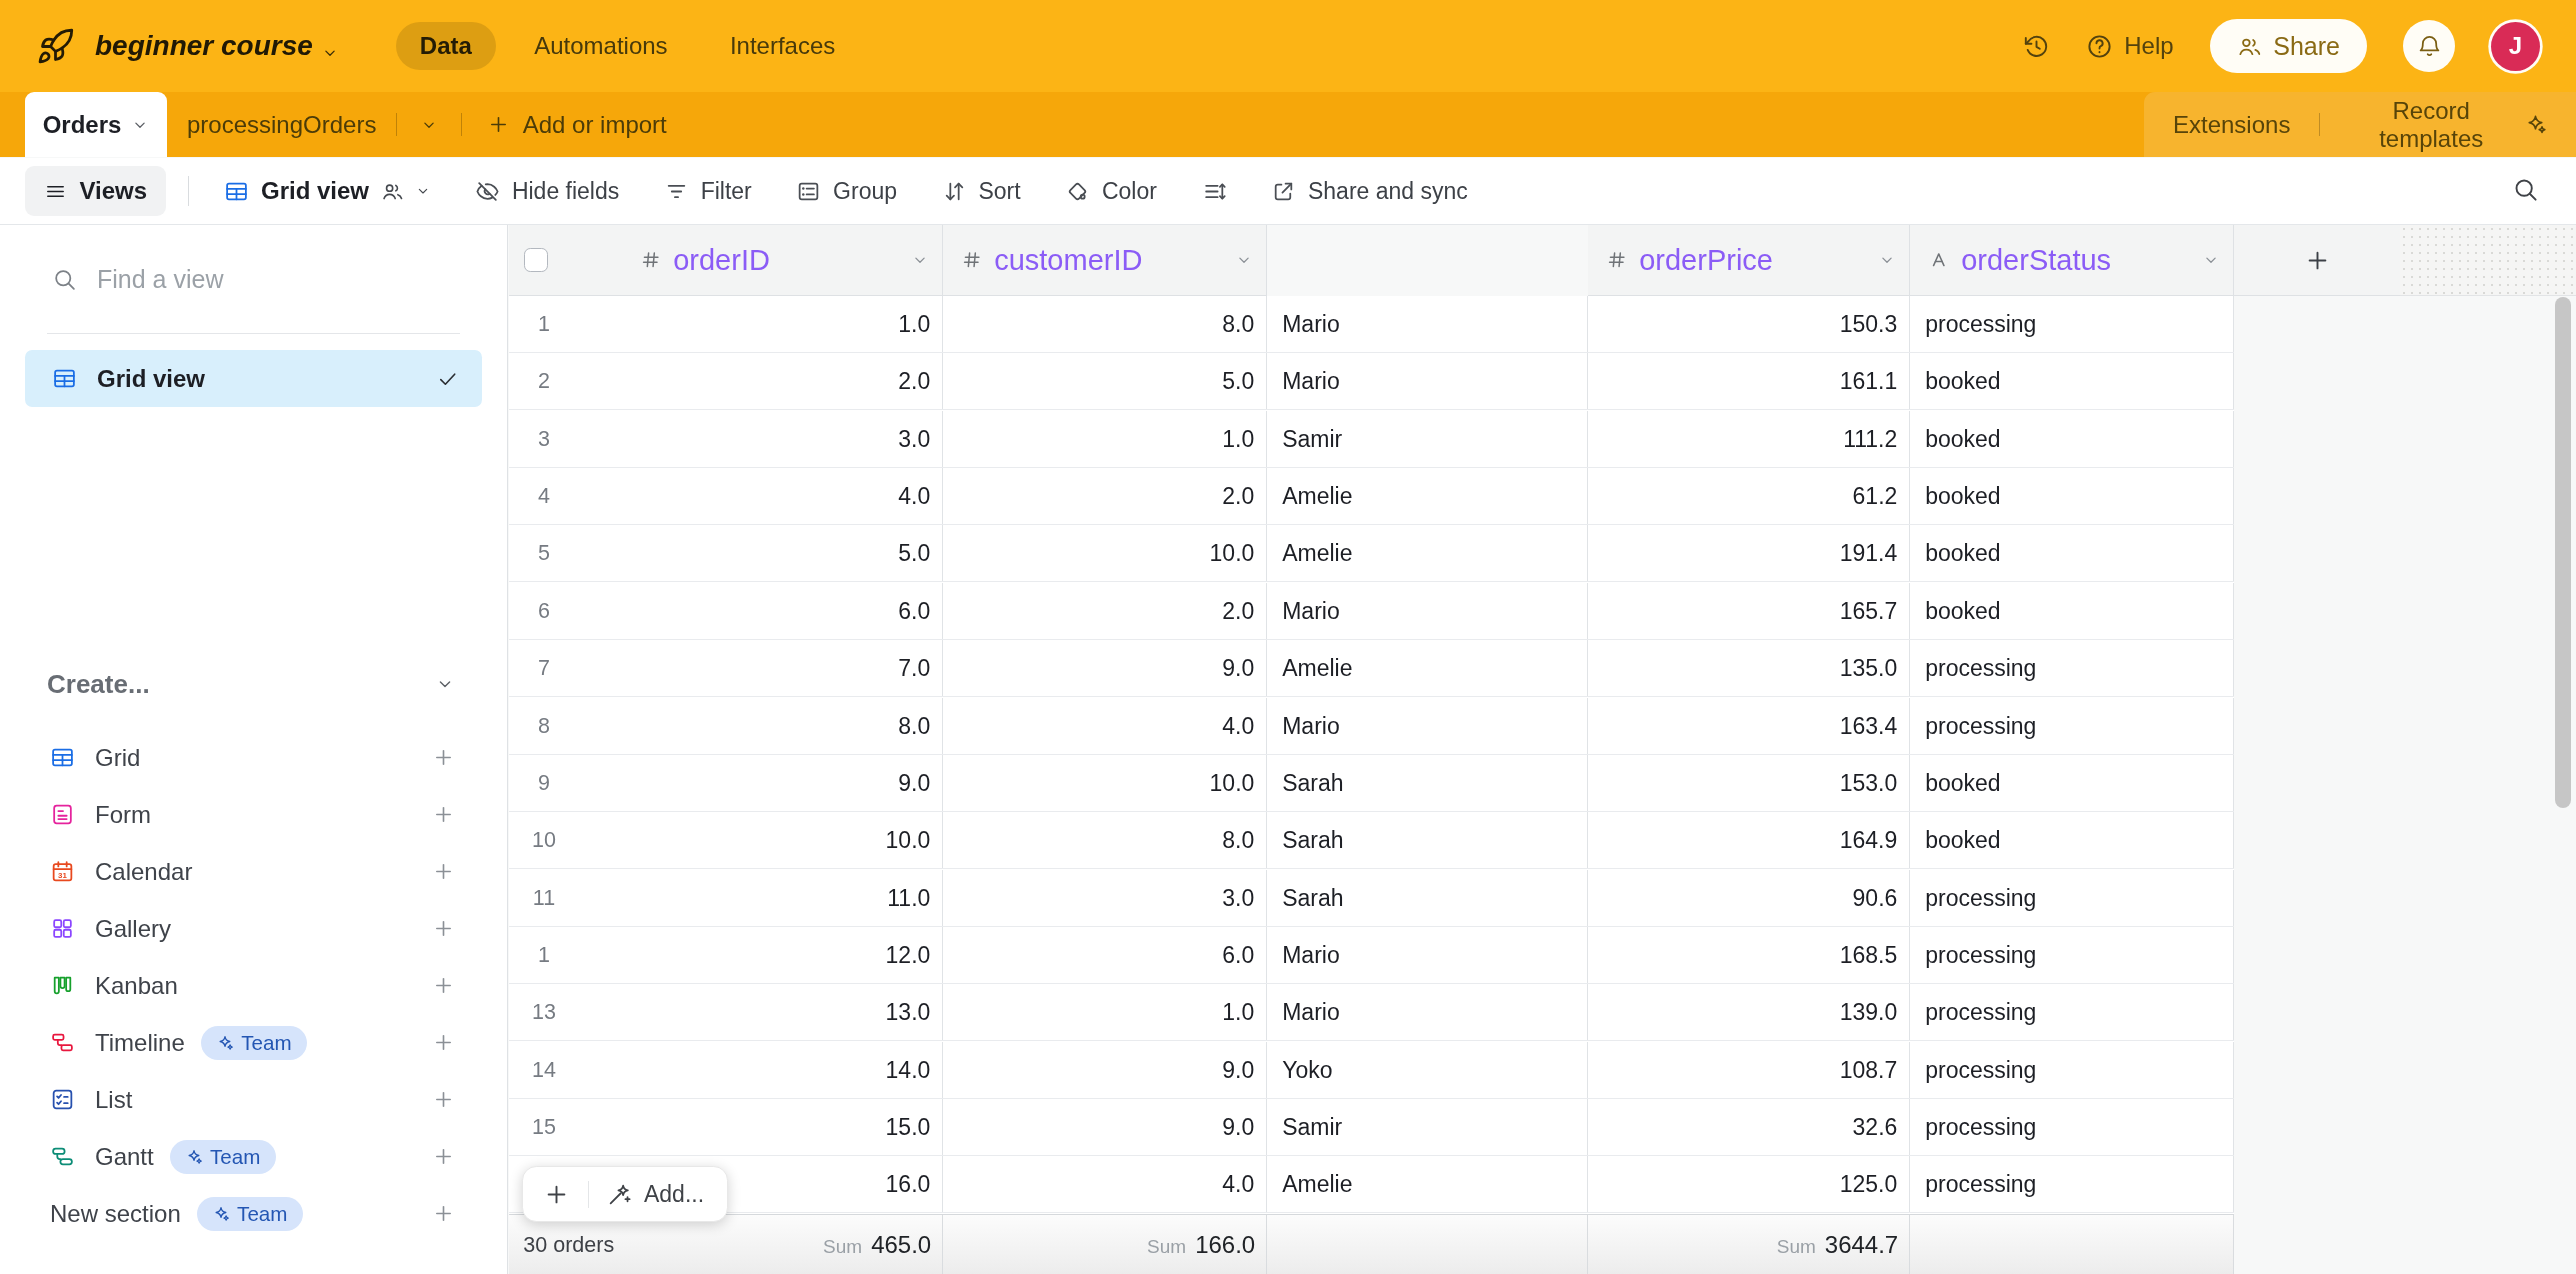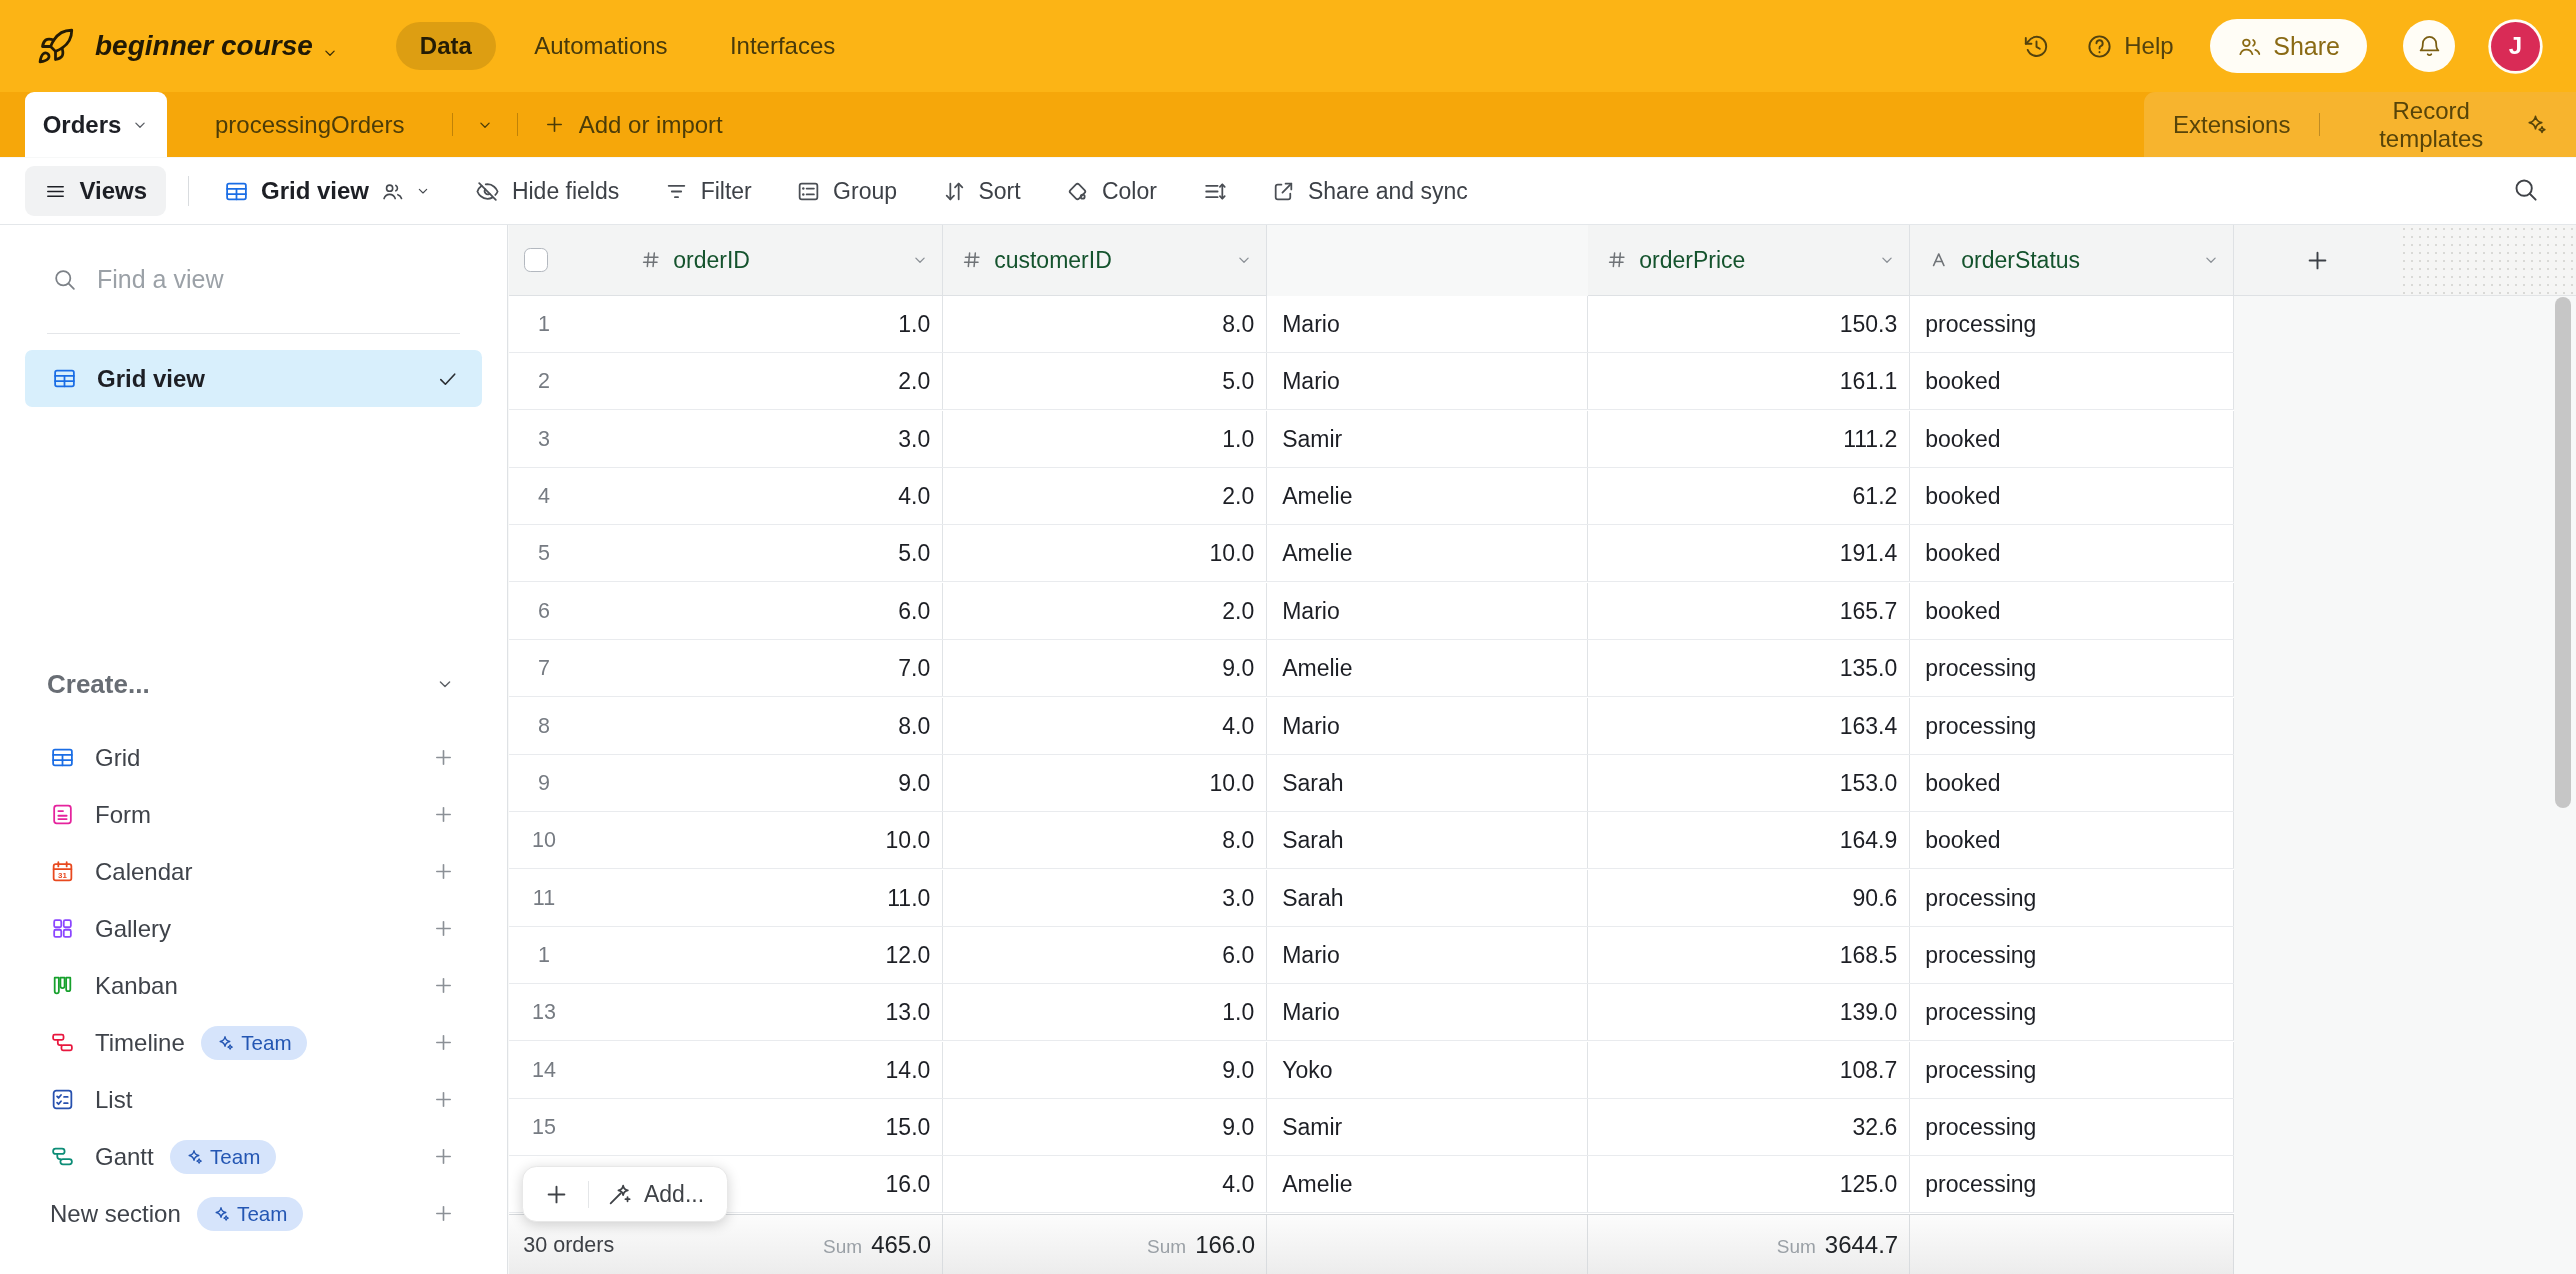--- a/index.html
+++ b/index.html
@@ -45,21 +45,21 @@
   .tabstrip{
     position:absolute; left:0; top:92px; width:100%; height:65px;
     background:#f6a70a; display:flex; align-items:stretch;
   }
   .tab-active{
     margin-left:25px; width:142px; background:#ffffff; border-radius:9px 9px 0 0;
     display:flex; align-items:center; justify-content:center; gap:10px; cursor:pointer;
   }
   .tab-active .t{ font-size:24px; font-weight:600; color:#1d1f25; }
   .tab-active .ic{ color:#5a5e64; }
-  .tab-plain{ display:flex; align-items:center; padding:0 48px; font-size:24px; color:#4c3c08; cursor:pointer; }
+  .tab-plain{ display:flex; align-items:center; padding:0 20px; font-size:24px; color:#4c3c08; cursor:pointer; }
   .ts-sep{ width:0.9px; height:23px; background:rgba(0,0,0,0.22); align-self:center; }
   .ts-chev{ display:flex; align-items:center; padding:0 23px; color:#4c3c08; cursor:pointer; }
   .ts-add{ display:flex; align-items:center; gap:12.5px; padding:0 25px; font-size:24px; color:#4c3c08; cursor:pointer; }
   .ts-right{
     position:absolute; right:0; top:0; height:65px; width:432px;
     background:rgba(255,255,255,0.15); border-radius:10.8px 0 0 0;
     display:flex; align-items:center; justify-content:space-between;
   }
   .ts-rbtn{ display:flex; align-items:center; gap:10.8px; padding:0 29px; font-size:24px; color:#574409;
             background:none; border:none; cursor:pointer; font-family:inherit; }
@@ -123,21 +123,21 @@
     position:absolute; top:0; height:71px; background:#f3f4f4;
     border-right:0.9px solid #dee1e4; border-bottom:0.9px solid #dee1e4;
     display:flex; align-items:center; padding-left:18px; cursor:pointer;
   }
   .hcell.first{ padding-left:131px; }
   .hcheck{
     position:absolute; left:15.2px; top:23px; width:24px; height:24px;
     border:1.8px solid #b3b8bf; border-radius:6.3px; background:#fff; cursor:pointer;
   }
   .hticon{ color:#6f7377; }
-  .hlabel{ font-size:23px; color:#14532d; margin-left:11.7px; }
+  .hlabel{ font-size:29px; color:#8b5cf6; margin-left:11.7px; }
   .hchev{ margin-left:auto; margin-right:13.4px; color:#8b9096; }
   .hplus{ justify-content:center; padding-left:0; color:#3c4046; }
   .hatch{
     position:absolute; left:1891px; top:0; width:176px; height:71px;
     background-color:#f5f5f4;
     background-image:radial-gradient(circle, #d9d9d6 1.2px, transparent 1.3px);
     background-size:8px 8px; border-bottom:0.9px solid #e2e4e6;
   }
   .grid-body{ position:absolute; left:0; top:71px; width:1725px; height:918px; background:#fff; }
   .grow{ position:absolute; left:0; width:1725px; height:57px; border-bottom:0.9px solid #e9ebee; background:#fff; }

